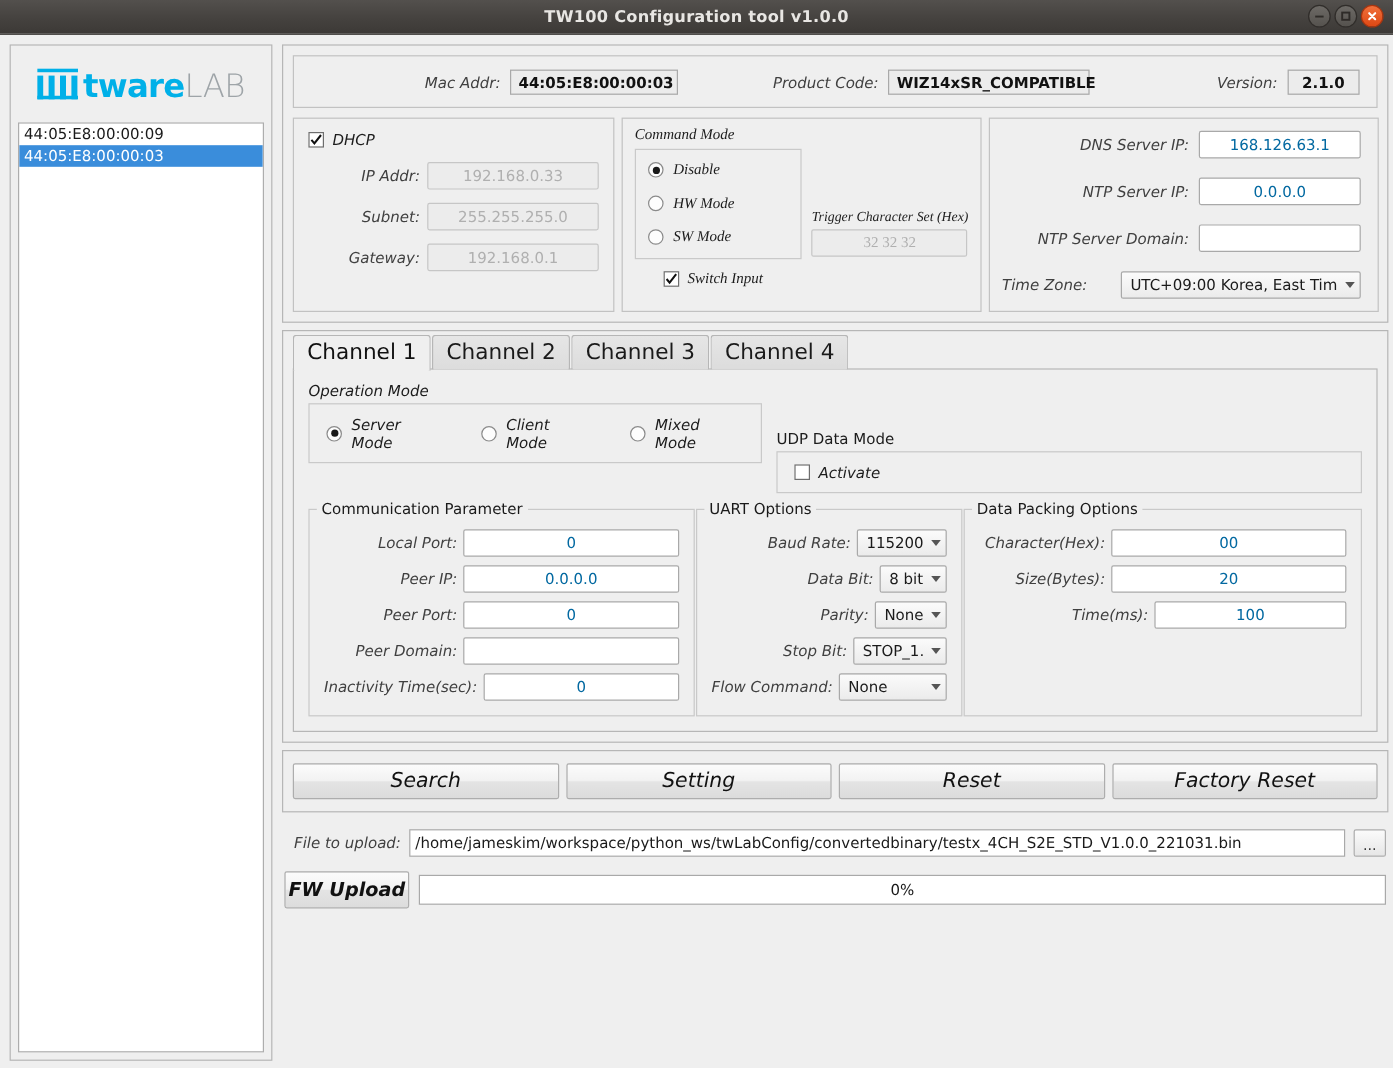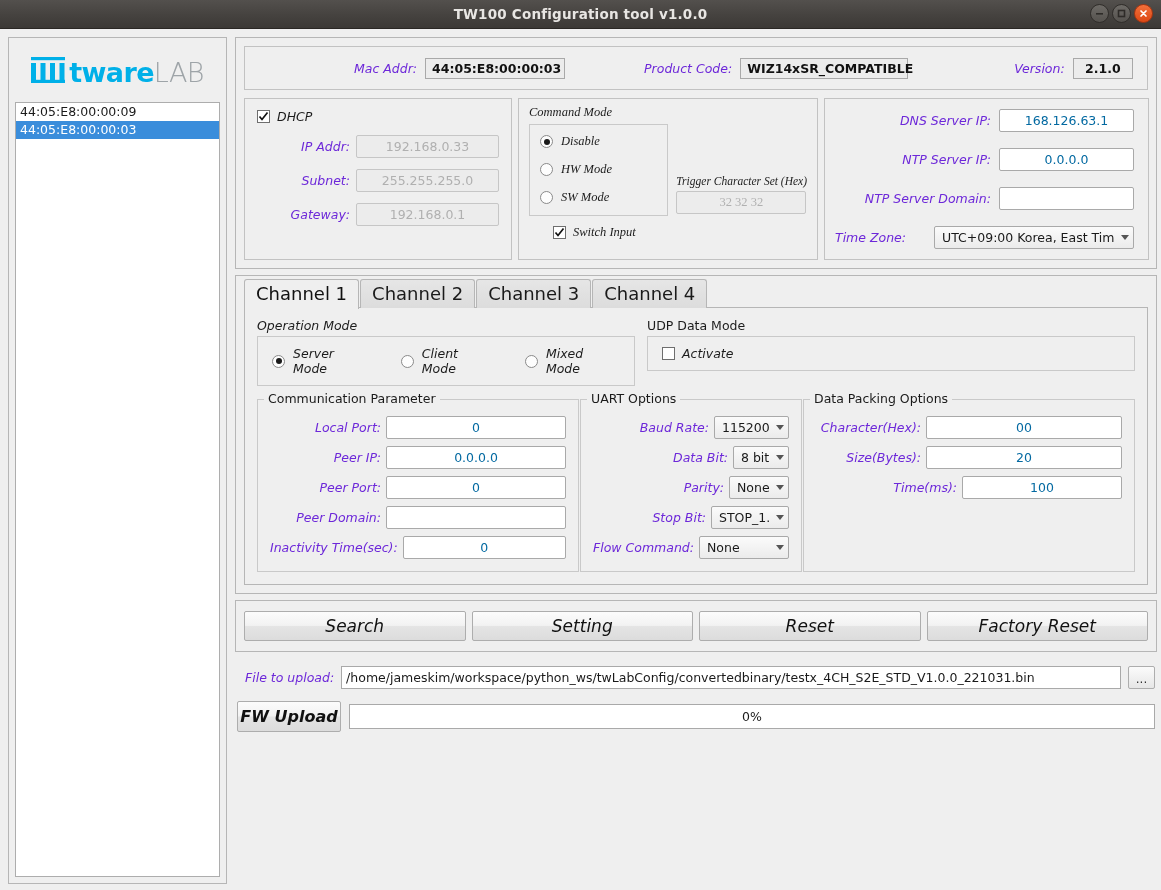--- a/index.html
+++ b/index.html
@@ -93,21 +93,21 @@
   
   .top-panel { padding: 8px; }
   .info-bar {
     border: 1px solid #c2c2c2;
     background: #efefef;
     height: 44px;
     display: flex; align-items: center;
     padding: 0 14px;
   }
   .lbl {
-    font-style: italic; font-size: 12.5px; color: #6d28d9;
+    font-style: italic; font-size: 12.5px; color: #404040;
     white-space: nowrap;
   }
   .ro-field {
     border: 1px solid #a9a9a9;
     background: #ececec;
     height: 21px; line-height: 19px;
     font-size: 12.5px; font-weight: bold; color: #111;
     text-align: center;
     padding: 0 6px;
   }
@@ -200,21 +200,21 @@
     padding-bottom: 5px;
     position: relative; top: 1px;
   }
   .tab-body {
     border: 1px solid #b6b6b6; background: #efefef;
     padding: 10px 12px 12px 12px;
     margin-top: -1px;
   }
   .opmode-row { display: flex; gap: 12px; }
   .opmode-group { flex: none; width: 378px; }
-  .udp-group { flex: 1; }
+  .udp-group { flex: 1; margin-top: 40px; }
   .gbox-label { font-style: italic; font-size: 12.5px; color: #1c1c1c; margin-bottom: 3px; }
   .gbox {
     border: 1px solid #c9c9c9; background: #efefef;
     padding: 9px 14px;
   }
   .gbox.row { display: flex; align-items: center; gap: 30px; }
 
   .params-row { display: flex; gap: 0; margin-top: 13px; }
   .param-group { border: 1px solid #c9c9c9; background: #efefef; position: relative; padding: 16px 12px 12px 12px; }
   .param-group > .ptitle {

